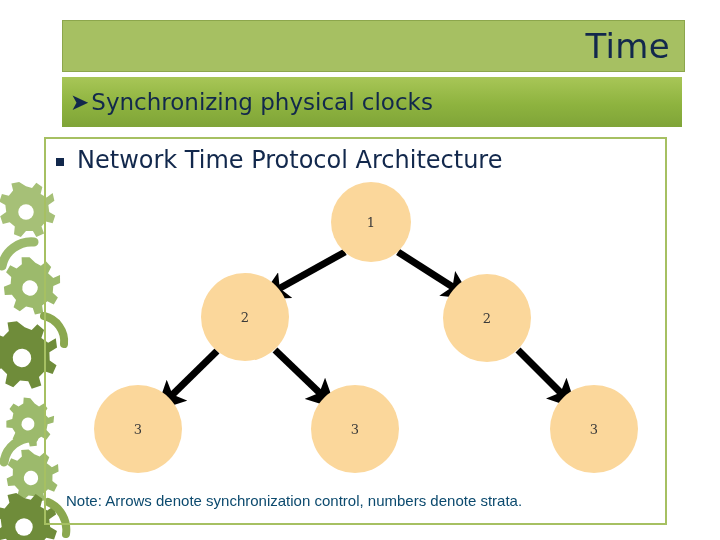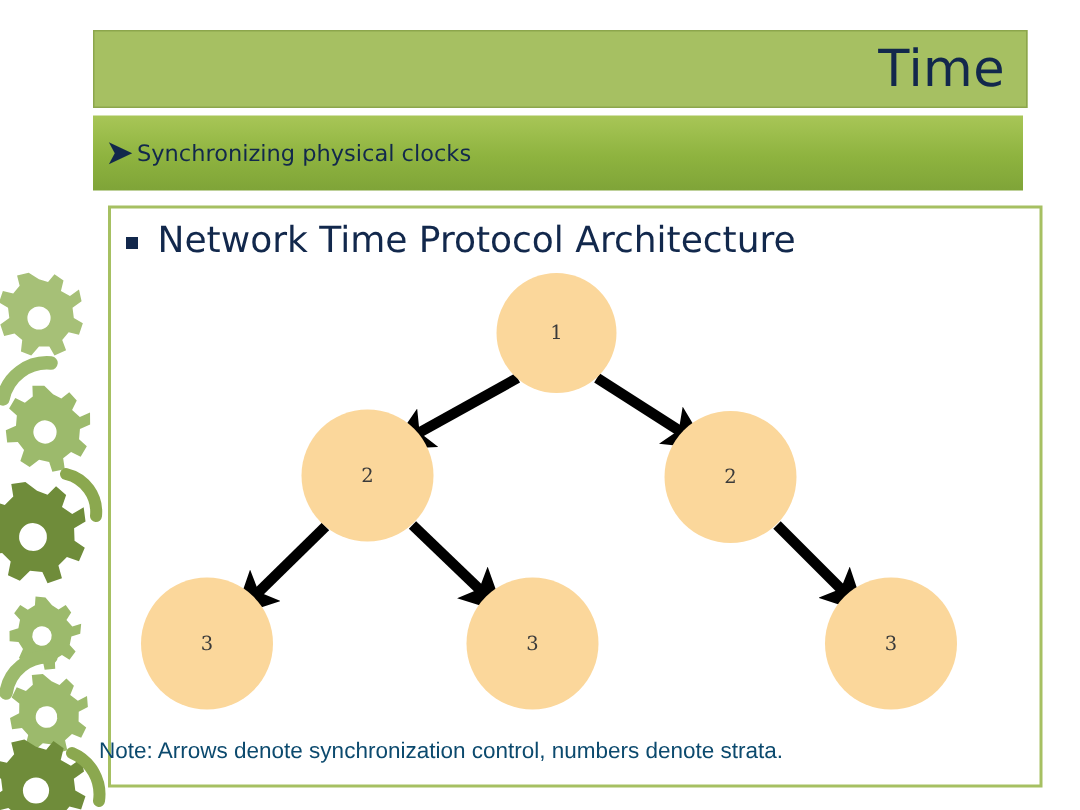--- a/index.html
+++ b/index.html
@@ -65,30 +65,30 @@
     padding-left: 8px;
   }
   #subtitle-arrow {
     color: #12284c;
     font-size: 23px;
     line-height: 23px;
     font-family: "DejaVu Sans", sans-serif;
     margin-right: 2px;
   }
   #subtitle-text {
-    font-size: 15px;
+    font-size: 23px;
     line-height: 25px;
     color: #12284c;
     font-family: "DejaVu Sans", sans-serif;
   }
 
   
   #content-box {
     position: absolute;
-    left: 72px;
+    left: 44px;
     top: 137px;
     width: 623px;
     height: 388px;
     border: 2px solid #a6c062;
     background: transparent;
   }
 
   #heading-row {
     position: absolute;
     left: 10px;

